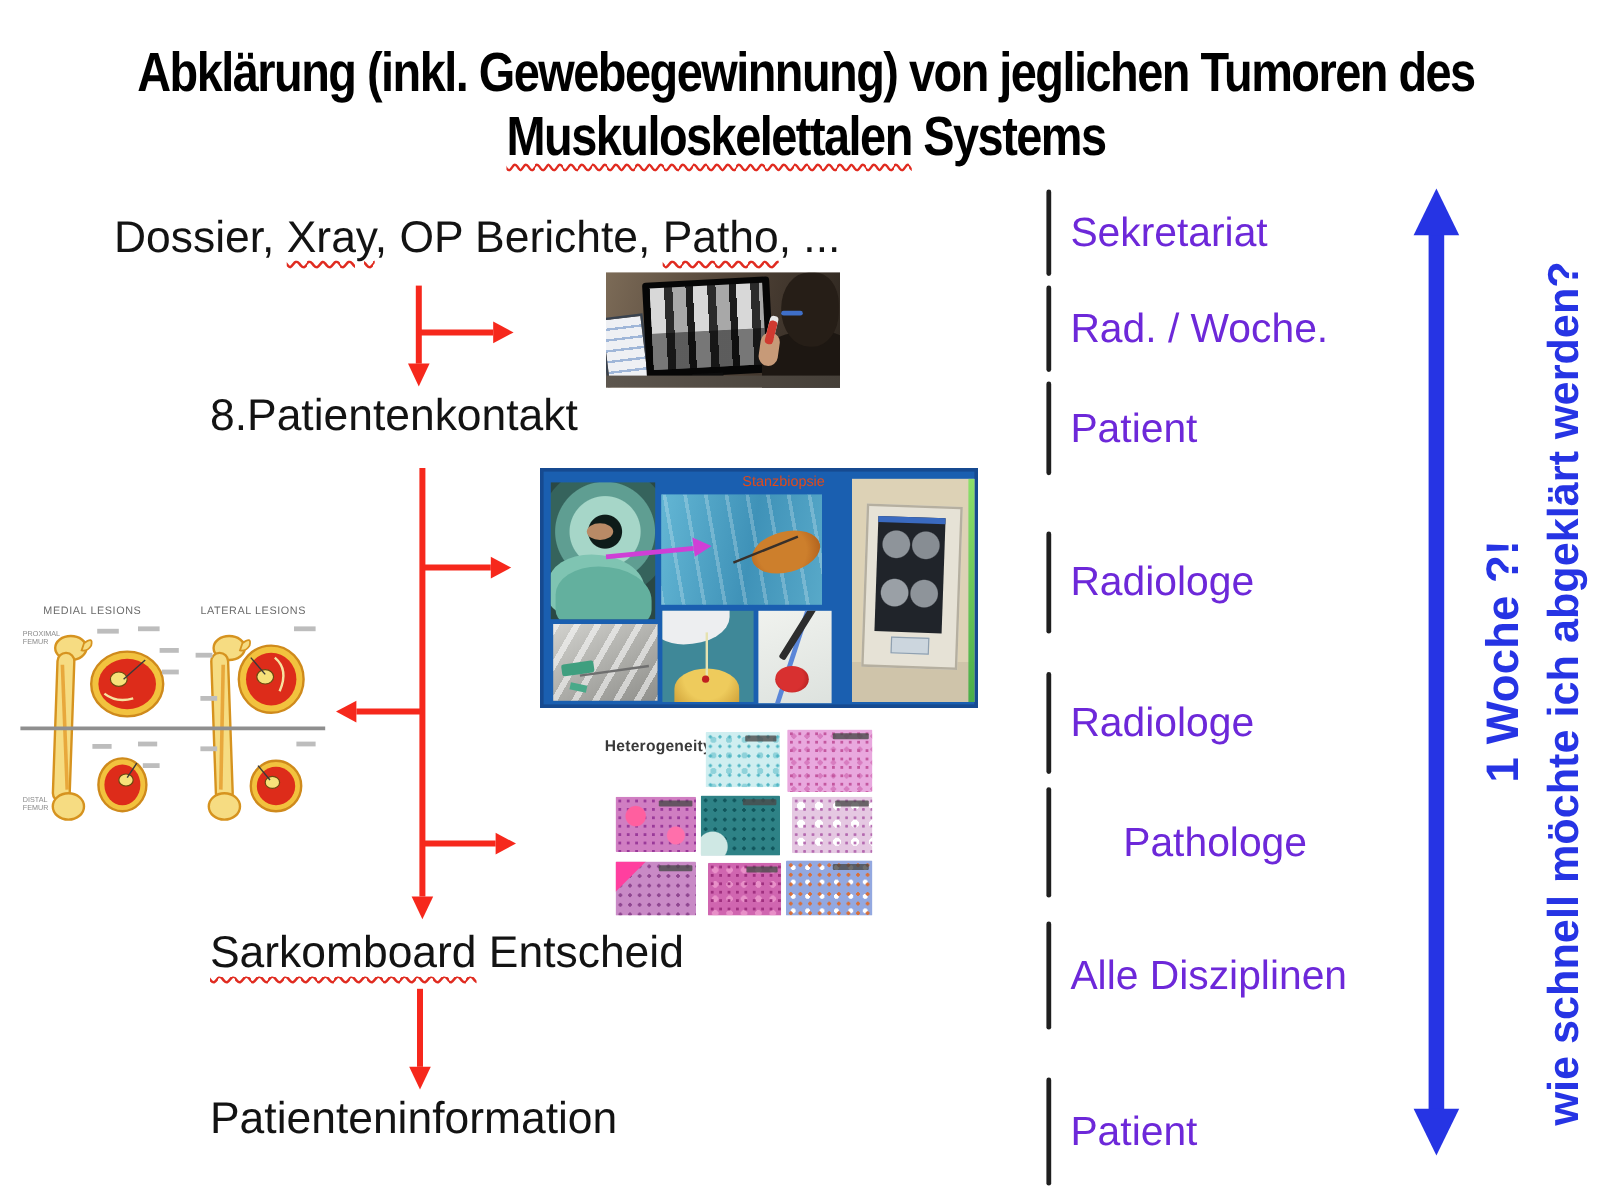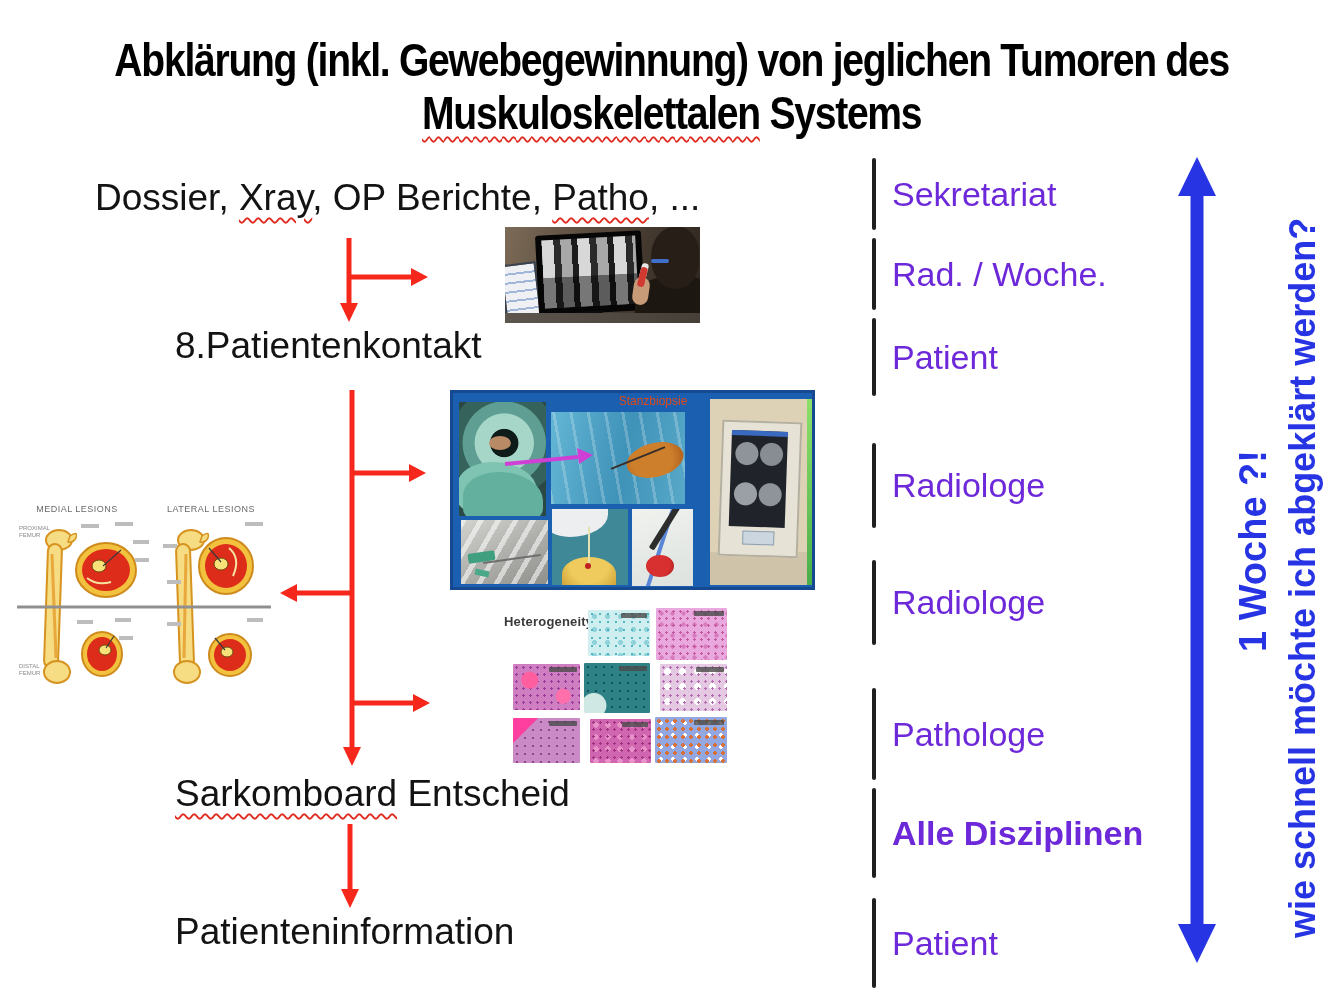--- a/index.html
+++ b/index.html
@@ -310,25 +310,25 @@
   <span class="tl-label">Patient</span>
 </div>
 <div class="tl-item" style="top:443px;height:85px;">
   <span class="tl-tick" style="height:85px;"></span>
   <span class="tl-label">Radiologe</span>
 </div>
 <div class="tl-item" style="top:560px;height:85px;">
   <span class="tl-tick" style="height:85px;"></span>
   <span class="tl-label">Radiologe</span>
 </div>
-<div class="tl-item" style="top:688px;height:92px;">
+<div class="tl-item" style="top:656px;height:92px;gap:44px;">
   <span class="tl-tick" style="height:92px;"></span>
   <span class="tl-label">Pathologe</span>
 </div>
-<div class="tl-item" style="top:788px;height:90px;font-weight:bold;">
+<div class="tl-item" style="top:768px;height:90px;">
   <span class="tl-tick" style="height:90px;"></span>
   <span class="tl-label">Alle Disziplinen</span>
 </div>
 <div class="tl-item" style="top:898px;height:90px;">
   <span class="tl-tick" style="height:90px;"></span>
   <span class="tl-label">Patient</span>
 </div>
 
 <svg class="abs" style="left:0;top:0;pointer-events:none;" width="1344" height="1000" viewBox="0 0 1344 1000">
   <g stroke="var(--flow-arrow-red,#f6281c)" stroke-width="5" fill="var(--flow-arrow-red,#f6281c)">

